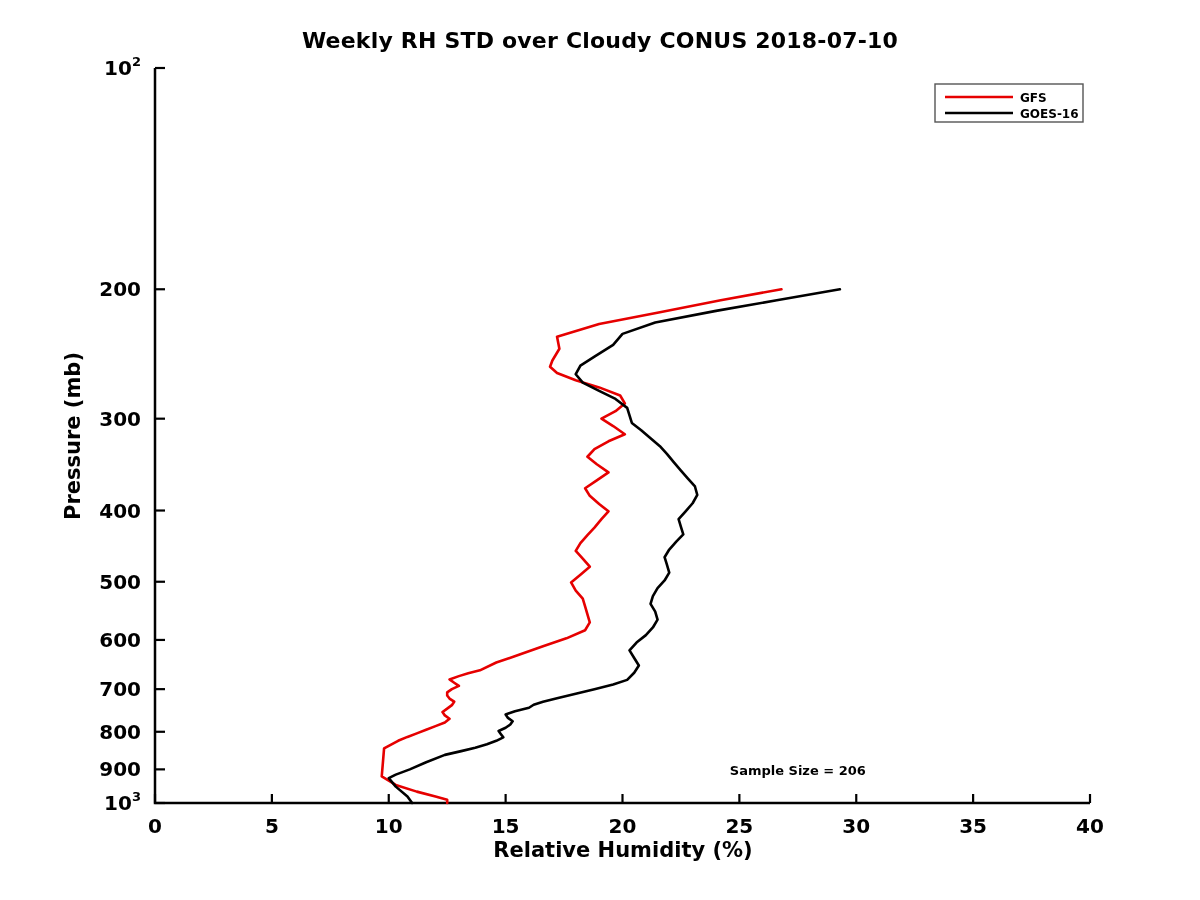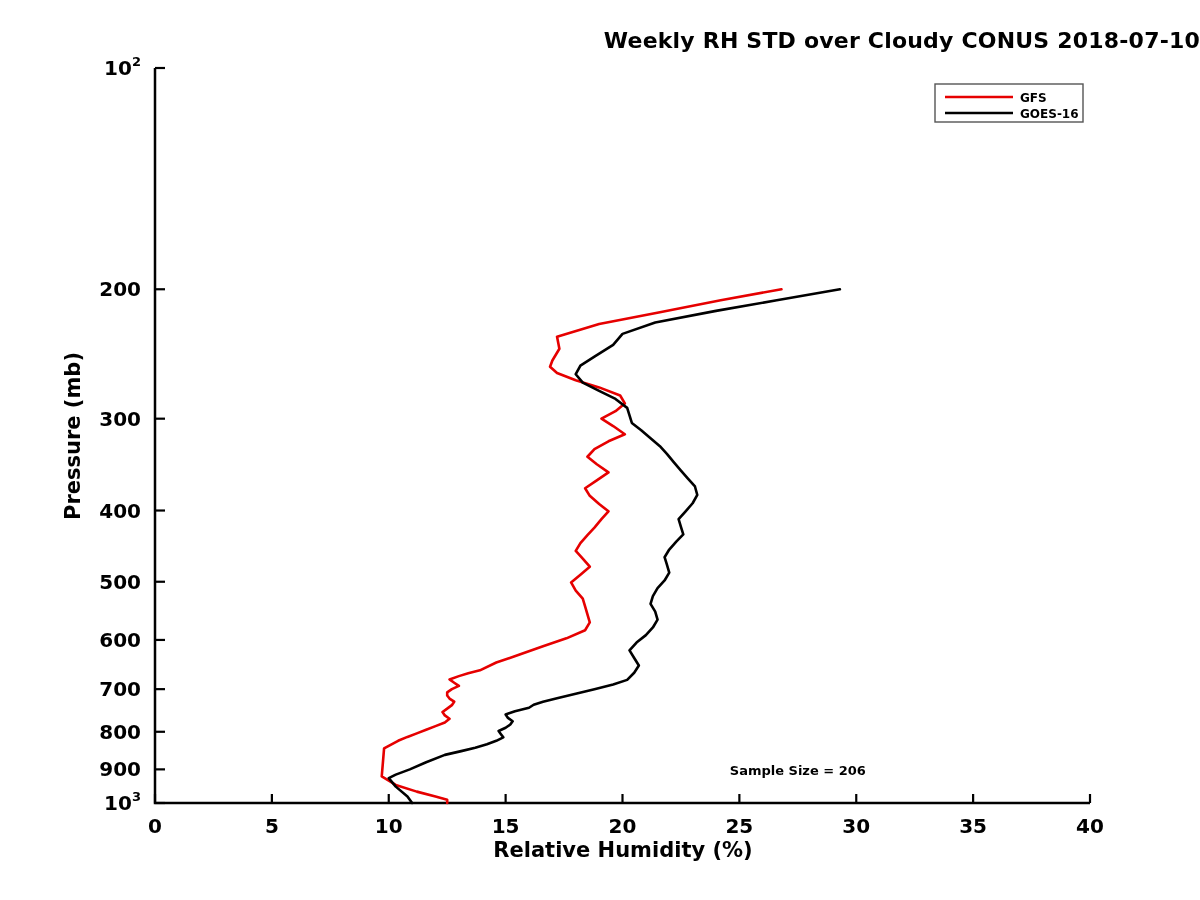--- a/index.html
+++ b/index.html
@@ -1,19 +1,19 @@
 <!DOCTYPE html>
 <html><head>
 <meta charset="utf-8">
 <style>
   html,body{margin:0;padding:0;background:#ffffff;}
   body{width:1200px;height:900px;font-family:"DejaVu Sans",sans-serif;overflow:hidden;}
   #root{position:relative;width:1200px;height:900px;background:#fff;}
   #plot-title{
-    position:absolute;left:0;top:28px;width:1200px;text-align:right;
+    position:absolute;left:0;top:28px;width:1200px;text-align:center;
     font-size:22px;font-weight:bold;color:#000;letter-spacing:.2px;
   }
   #chart-area{position:absolute;left:0;top:0;width:1200px;height:900px;}
   #svg-canvas{position:absolute;left:0;top:0;}
   .axis-label{font-size:21px;font-weight:bold;fill:#000;}
   .tick-label{font-size:20px;font-weight:bold;fill:#000;}
   .tick-label-sup{font-size:13px;font-weight:bold;fill:#000;}
   .annot{font-size:13px;font-weight:bold;fill:#000;}
   .legend-label{font-size:12px;font-weight:bold;fill:#000;}
 </style>

